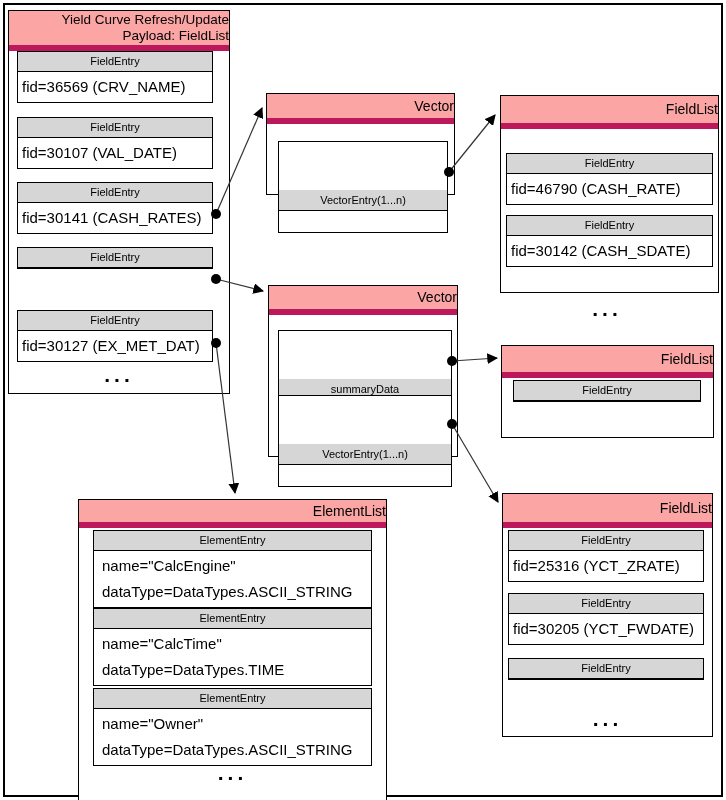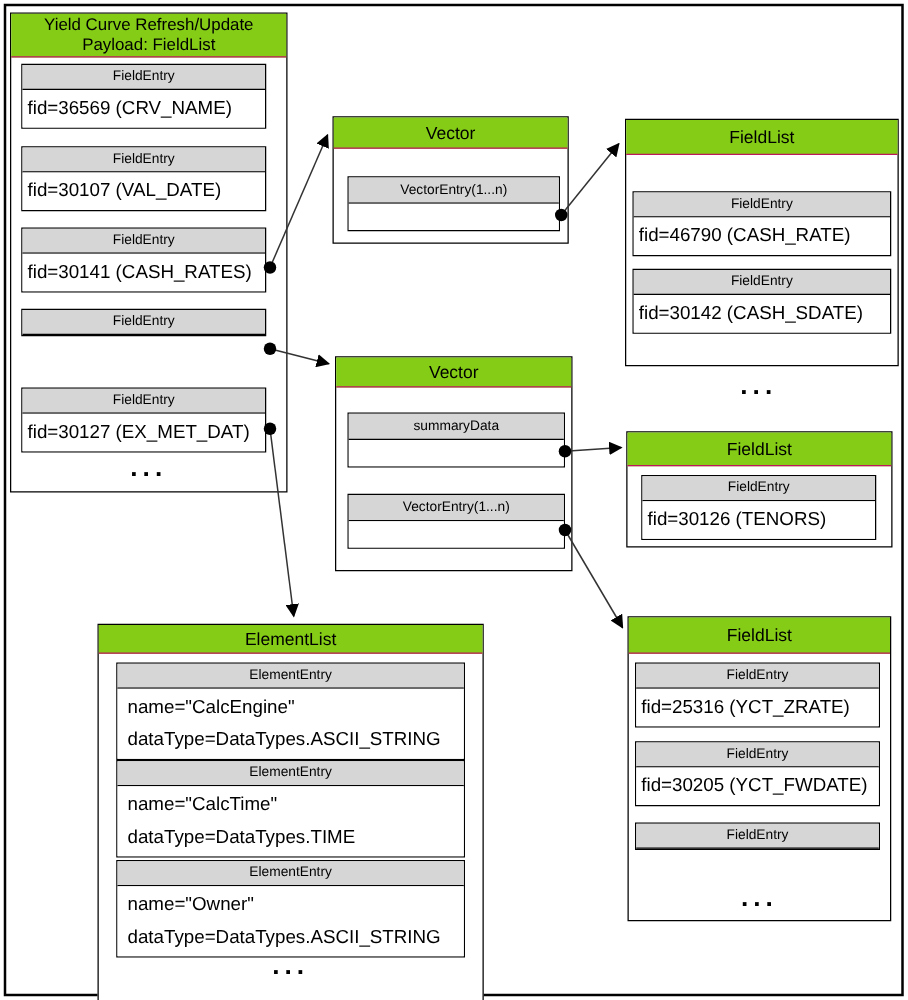--- a/index.html
+++ b/index.html
@@ -8,38 +8,38 @@
     font-family:"Liberation Sans", sans-serif; color:#000; overflow:hidden;
   }
   .frame {
     position:absolute; left:3px; top:3px; width:716px; height:790px;
     border:2px solid #000;
   }
   .box {
     position:absolute; border:1px solid #000; background:#fff; box-sizing:border-box;
   }
   .box-hdr {
-    background:#84cc16; border-bottom:1px solid #be185d; text-align:center;
+    background:#fca5a5; border-bottom:6px solid #be185d; text-align:right;
     font-size:14px; line-height:24px; height:24px; overflow:hidden; white-space:nowrap;
   }
   .box-hdr.tall { height:27px; line-height:27px; }
   .box-hdr.two-line { height:auto; line-height:16px; padding:1px 0; font-size:13.5px; }
   .entry {
     position:absolute; border:1px solid #000; background:#fff; box-sizing:border-box;
   }
   .e-hdr {
     background:#d6d6d6; border-bottom:1px solid #000; text-align:center;
     font-size:11px; line-height:19px; height:19px; overflow:hidden; white-space:nowrap;
   }
   .e-body {
     font-size:15px; line-height:30px; height:30px; padding-left:4px; white-space:nowrap;
     background:#fff; overflow:hidden;
   }
   .e-body.empty { height:21px; }
-  .e-hdr.slim { line-height:20px; height:20px; }
+  .e-hdr.slim { line-height:20px; height:20px;margin-top:48px; }
   .el-body {
     font-size:15px; line-height:26px; padding:2px 8px; background:#fff; white-space:nowrap;
   }
   .dots {
     position:absolute; text-align:center; font-size:21px; font-weight:bold;
     letter-spacing:4px; line-height:18px;
   }
   svg.overlay { position:absolute; left:0; top:0; pointer-events:none; }
 </style>
 </head>
@@ -106,21 +106,20 @@
     <div class="entry" style="left:9px;top:109px;width:174px">
       <div class="e-hdr slim">VectorEntry(1...n)</div>
       <div class="e-body empty"></div>
     </div>
   </div>
 
   <div class="box" style="left:501px;top:345px;width:213px;height:93px">
     <div class="box-hdr" style="height:26px;line-height:26px">FieldList</div>
     <div class="entry" style="left:11px;top:34px;width:188px">
       <div class="e-hdr">FieldEntry</div>
-      <div class="e-body">fid=30126 (TENORS)</div>
     </div>
   </div>
 
   <div class="box" style="left:78px;top:499px;width:309px;height:340px">
     <div class="box-hdr" style="height:22px;line-height:22px">ElementList</div>
     <div class="entry" style="left:14px;top:30px;width:279px">
       <div class="e-hdr">ElementEntry</div>
       <div class="el-body">
         <div>name="CalcEngine"</div>
         <div>dataType=DataTypes.ASCII_STRING</div>

